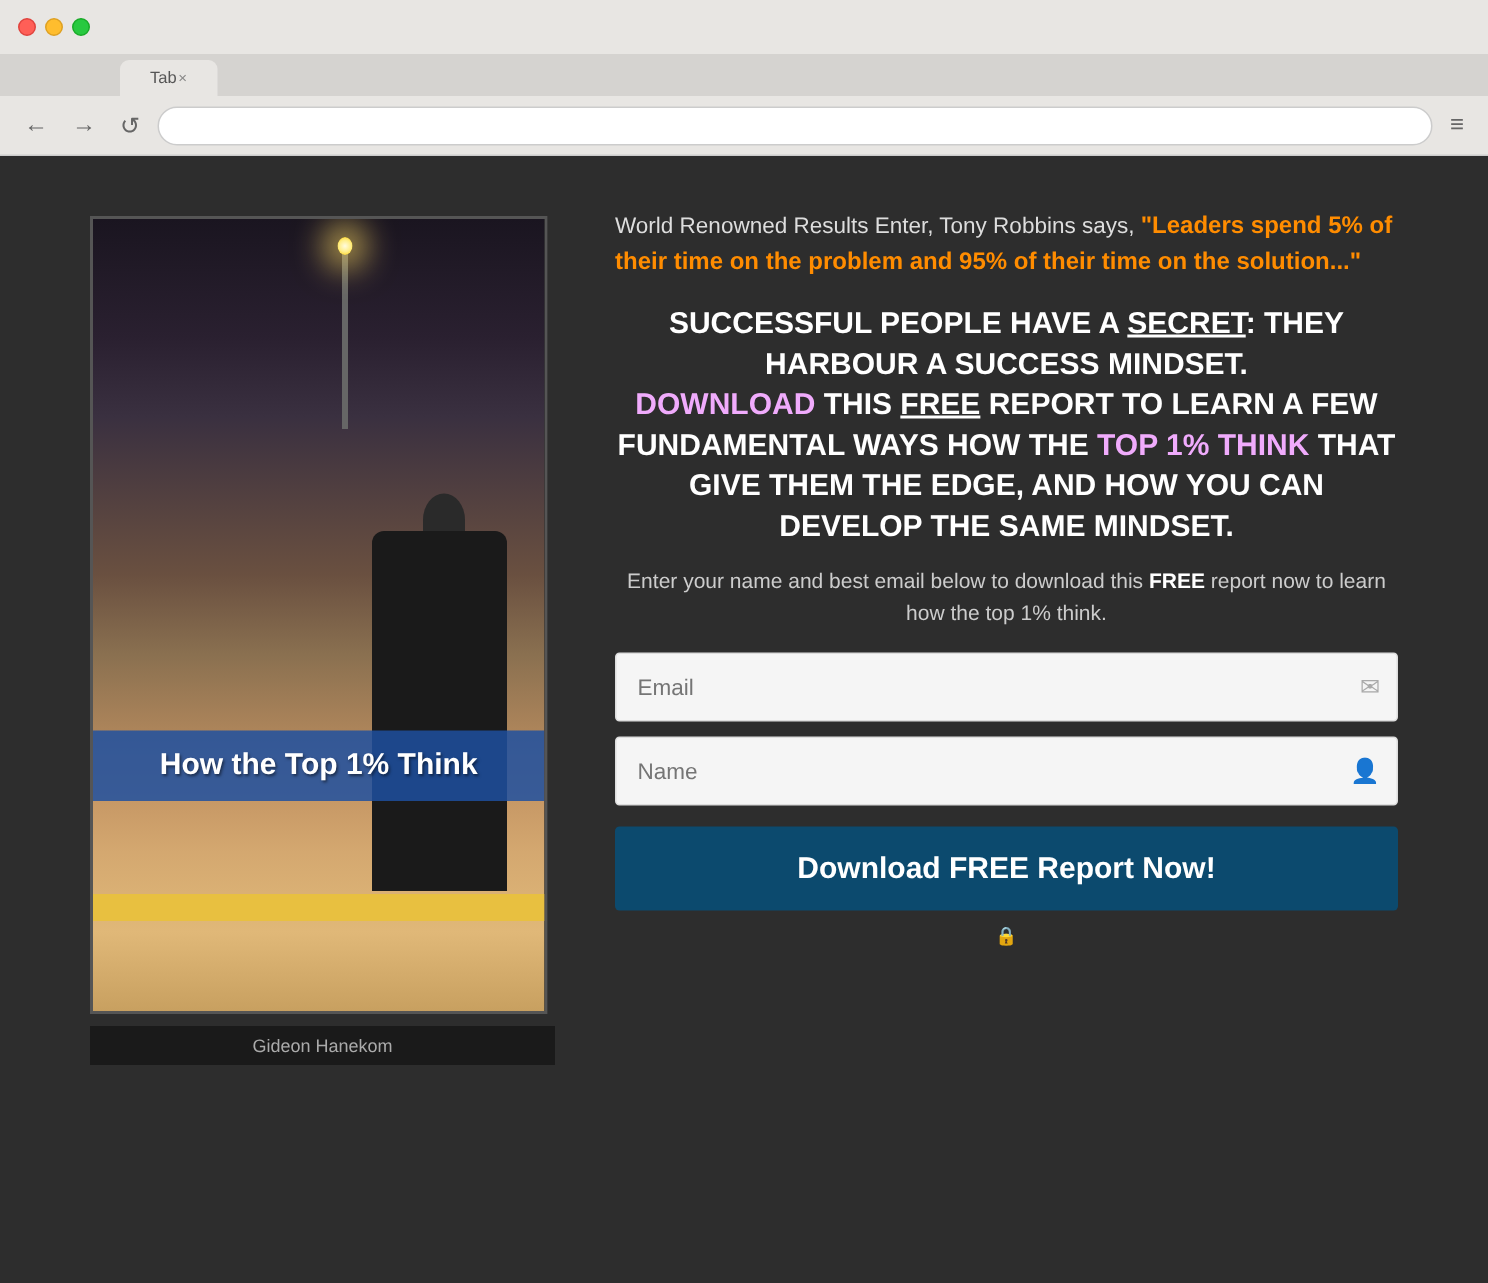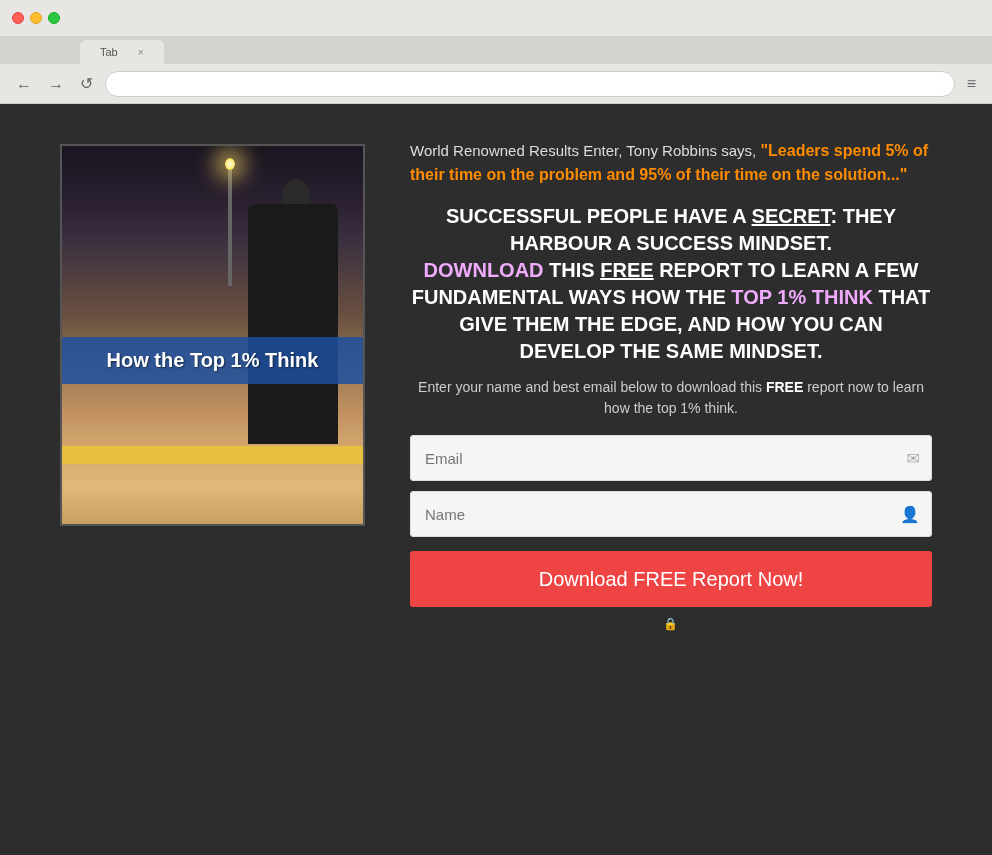--- a/index.html
+++ b/index.html
@@ -51,21 +51,21 @@
     }
 
     .tab {
       background: #e8e6e3;
       padding: 4px 20px;
       border-radius: 6px 6px 0 0;
       font-size: 11px;
       color: #555;
       display: flex;
       align-items: center;
-      gap: 20px;
+      gap: 1px;
       height: 24px;
       text-align: right;
     }
 
     .tab-close {
       font-size: 10px;
       color: #888;
       cursor: pointer;
     }
 
@@ -119,21 +119,21 @@
 
     
     .book-cover-container {
       flex-shrink: 0;
       width: 310px;
       margin-top: 10px;
     }
 
     .book-cover {
       width: 305px;
-      height: 382px;
+      height: 532px;
       position: relative;
       border: 2px solid #555;
       overflow: hidden;
       background: #1a1a1a;
     }
 
     .book-bg {
       width: 100%;
       height: 100%;
       background: 
@@ -316,26 +316,26 @@
       right: 12px;
       top: 50%;
       transform: translateY(-50%);
       color: #aaa;
       font-size: 16px;
     }
 
     .cta-button {
       width: 100%;
       height: 56px;
-      background: #ef4444;
+      background: #0c4a6e;
       border: none;
       border-radius: 3px;
       color: #fff;
       font-size: 20px;
-      font-weight: 400;
+      font-weight: 700;
       cursor: pointer;
       margin-top: 4px;
       text-transform: none;
     }
 
     .privacy-note {
       text-align: center;
       font-size: 11px;
       color: #999;
       margin-top: 10px;
@@ -384,20 +384,21 @@
         <div class="road-stripe"></div>
         <div class="figure">
           <div class="figure-head"></div>
           <div class="figure-body"></div>
         </div>
         <div class="book-title-banner">
           <span class="book-title-text">How the Top 1% Think</span>
         </div>
       </div>
     </div>
+    <div class="book-author">Gideon Hanekom</div>
   </div>
 
   <div class="right-content">
     <p class="quote-intro">
       <span>World Renowned Results Enter, Tony Robbins says,</span>
       <span class="quote-bold">"Leaders spend 5% of their time on the problem and 95% of their time on the solution..."</span>
     </p>
 
     <div class="main-headline">
       <span>SUCCESSFUL PEOPLE HAVE A </span><span class="secret">SECRET</span><span>: THEY HARBOUR A SUCCESS MINDSET.</span>

